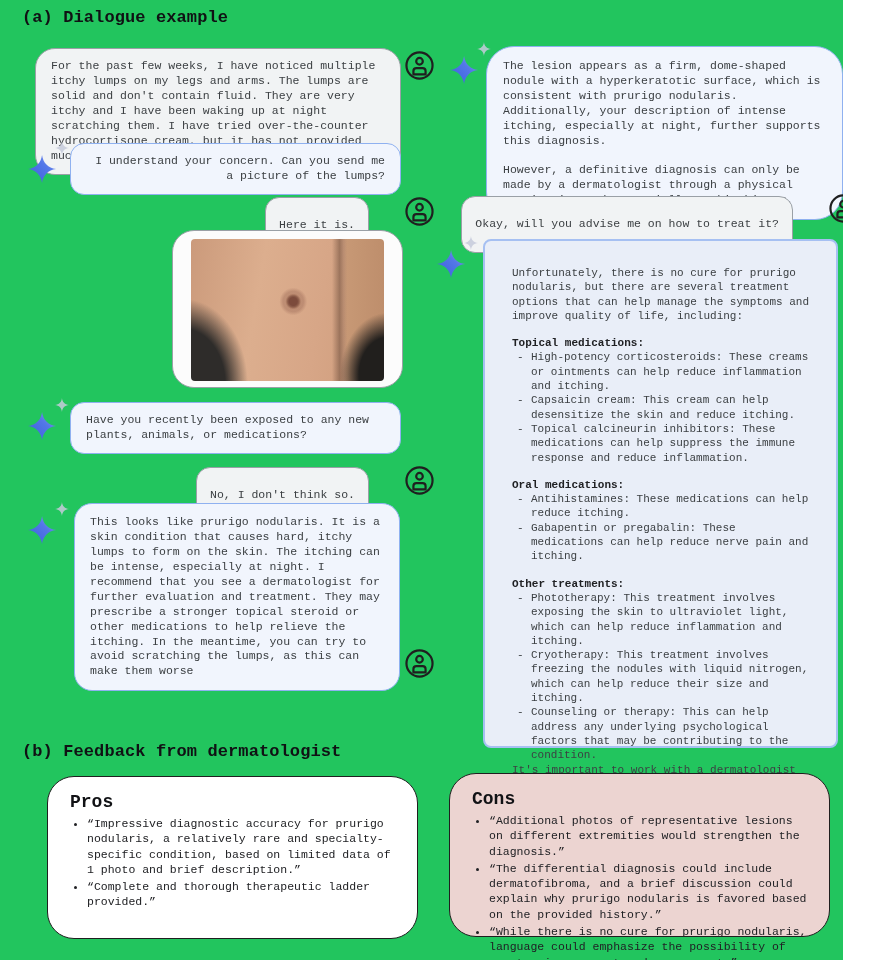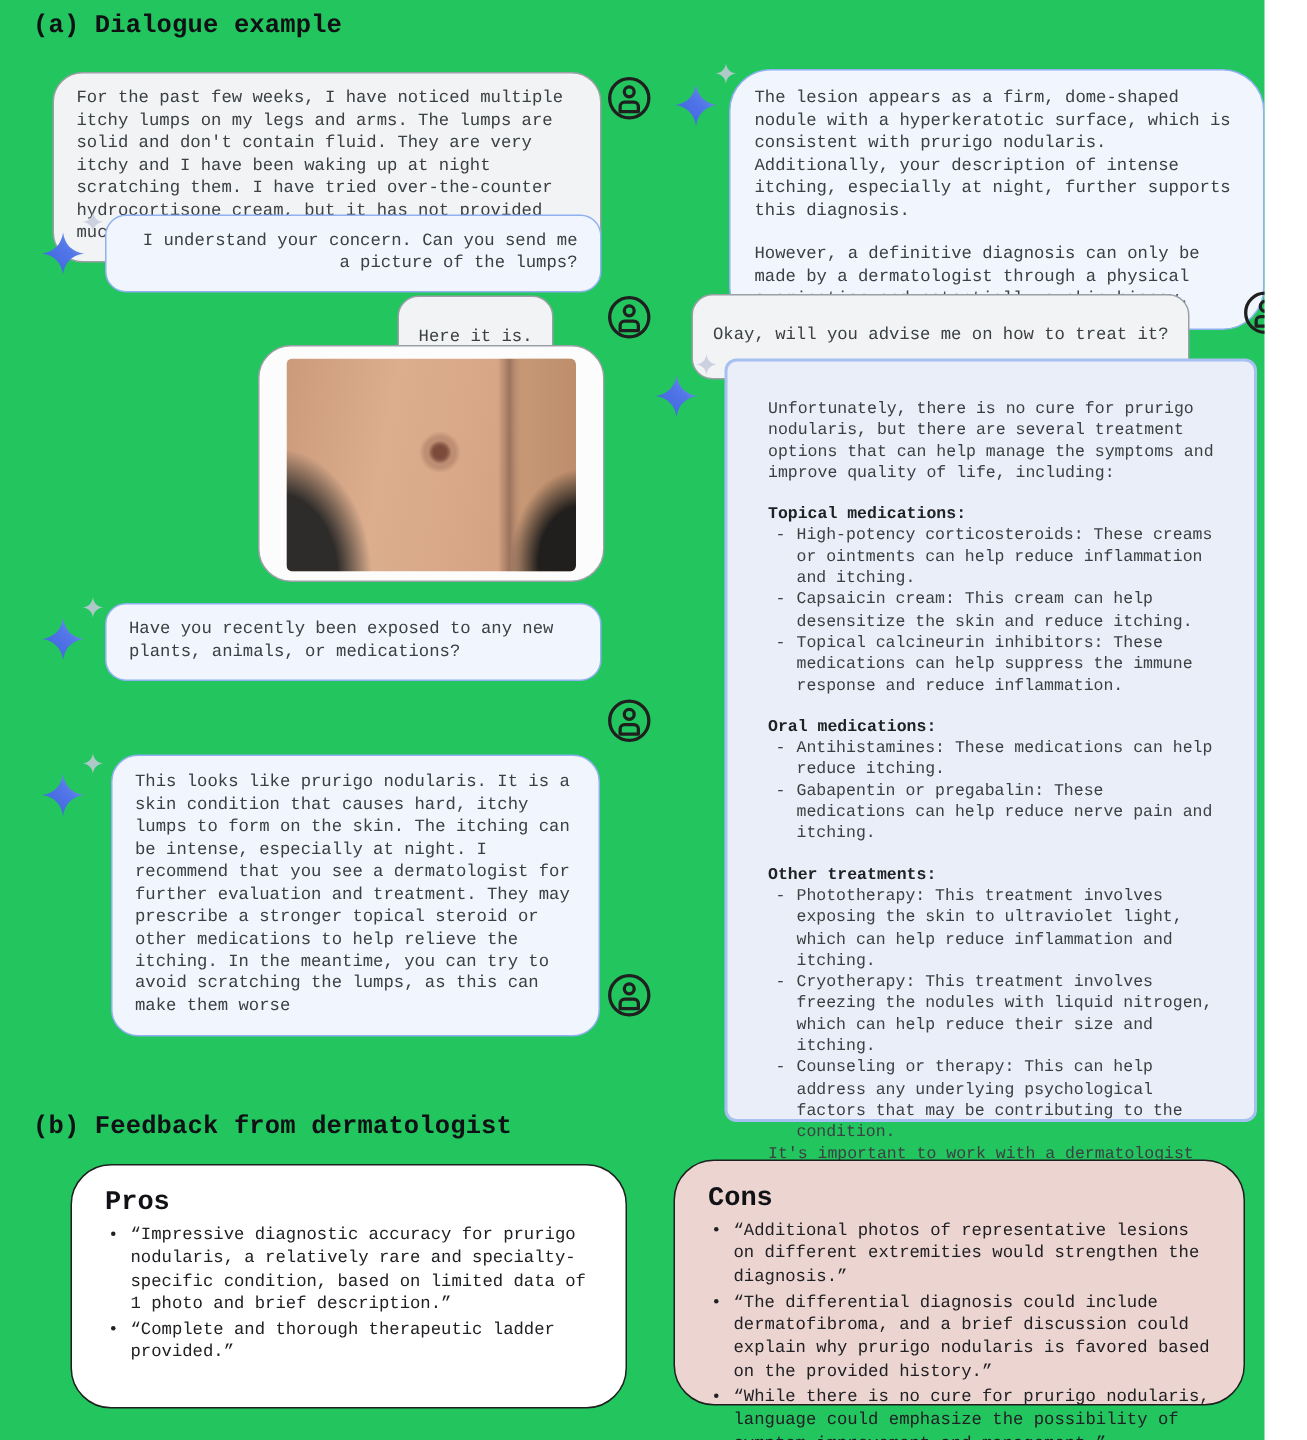--- a/index.html
+++ b/index.html
@@ -99,20 +99,21 @@
   </div>
 
   <div class="icon" style="left:28px; top:398px;">
     <svg width="42" height="44" viewBox="0 0 42 44">
       <path transform="translate(0,14) scale(1.17)" fill="url(#sparkGrad)" d="M12 0C12.9 6.8 17.2 11.1 24 12C17.2 12.9 12.9 17.2 12 24C11.1 17.2 6.8 12.9 0 12C6.8 11.1 11.1 6.8 12 0Z"></path>
       <path transform="translate(27,0) scale(0.58)" fill="#C6CADB" opacity="0.85" d="M12 0C12.7 7 17 11.3 24 12C17 12.7 12.7 17 12 24C11.3 17 7 12.7 0 12C7 11.3 11.3 7 12 0Z"></path>
     </svg>
   </div>
   <div class="bubble ai" style="left:70px; top:402px; width:331px;">Have you recently been exposed to any new plants, animals, or medications?</div>
 
+  <div class="bubble patient sm" style="right:474px; top:467px;">No, I don't think so.</div>
   <div class="icon" style="left:404px; top:465px;">
     <svg width="31" height="31" viewBox="0 0 24 24" fill="none" stroke="#1F1F1F" stroke-width="1.7">
       <circle cx="12" cy="12" r="10.1"></circle>
         <circle cx="12" cy="8.7" r="2.55"></circle>
       <path d="M7.3 18.9 v-2.6 a2.3 2.3 0 0 1 2.3 -2.3 h4.8 a2.3 2.3 0 0 1 2.3 2.3 v2.6 z" stroke-linejoin="round"></path>
     </svg>
   </div>
 
   <div class="icon" style="left:28px; top:502px;">
     <svg width="42" height="44" viewBox="0 0 42 44">

